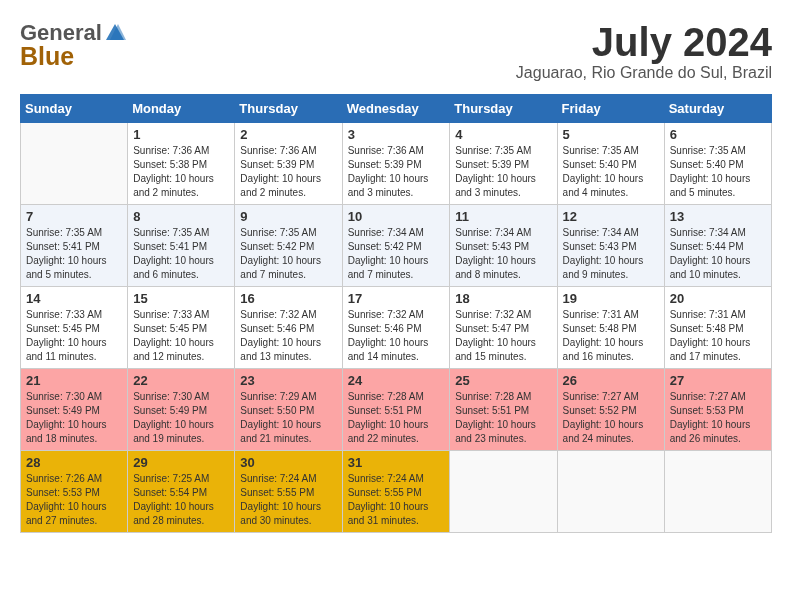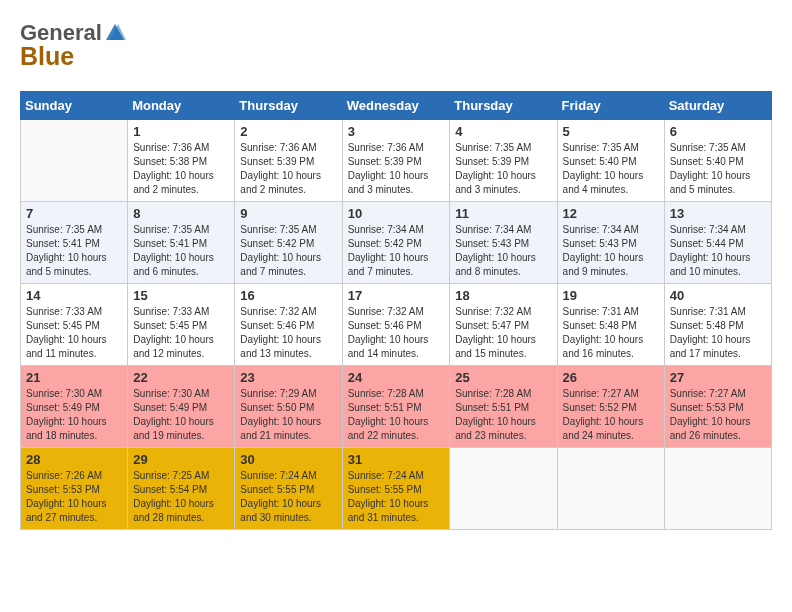--- a/index.html
+++ b/index.html
@@ -31,21 +31,21 @@
       color: #333;
       line-height: 1.1;
     }
     .location {
       font-size: 16px;
       color: #555;
     }
     .calendar {
       width: 100%;
       border-collapse: collapse;
-      margin-top: 20px;
+      margin-top: 12px;
     }
     .calendar th {
       background: #2a6db5;
       color: #fff;
       font-size: 13px;
       font-weight: bold;
       padding: 6px 4px;
       text-align: left;
       border: 1px solid #2a6db5;
     }
@@ -80,20 +80,24 @@
   <div class="logo">
     <div style="display:flex;align-items:center;">
       <span style="font-size:22px;font-weight:bold;color:#555;">General</span>
       <svg width="22" height="22" viewBox="0 0 22 22" style="margin:0 2px;">
         <polygon points="11,2 20,18 2,18" fill="#1a6bb5" opacity="0.85"></polygon>
         <polygon points="14,2 22,18 6,18" fill="#1a6bb5" opacity="0.5"></polygon>
       </svg>
     </div>
     <span style="font-size:25px;font-weight:bold;color:#a16207;margin-top:-4px;">Blue</span>
   </div>
+  <div class="title-block">
+    <div class="month-title">July 2024</div>
+    <div class="location">Jaguarao, Rio Grande do Sul, Brazil</div>
+  </div>
 </div>
 
 <table class="calendar">
   <thead>
     <tr>
     <th>Sunday</th>
         <th>Monday</th>
         <th>Thursday</th>
         <th>Wednesday</th>
         <th>Thursday</th>
@@ -178,21 +182,21 @@
         </td>
         <td>
           <span class="day-num">18</span>
           <div class="day-info">Sunrise: 7:32 AM<br>Sunset: 5:47 PM<br>Daylight: 10 hours<br>and 15 minutes.</div>
         </td>
         <td>
           <span class="day-num">19</span>
           <div class="day-info">Sunrise: 7:31 AM<br>Sunset: 5:48 PM<br>Daylight: 10 hours<br>and 16 minutes.</div>
         </td>
         <td>
-          <span class="day-num">40</span>
+          <span class="day-num">20</span>
           <div class="day-info">Sunrise: 7:31 AM<br>Sunset: 5:48 PM<br>Daylight: 10 hours<br>and 17 minutes.</div>
         </td>
       </tr>
       <tr style="background: #fca5a5;">
         <td>
           <span class="day-num">21</span>
           <div class="day-info">Sunrise: 7:30 AM<br>Sunset: 5:49 PM<br>Daylight: 10 hours<br>and 18 minutes.</div>
         </td>
         <td>
           <span class="day-num">22</span>

